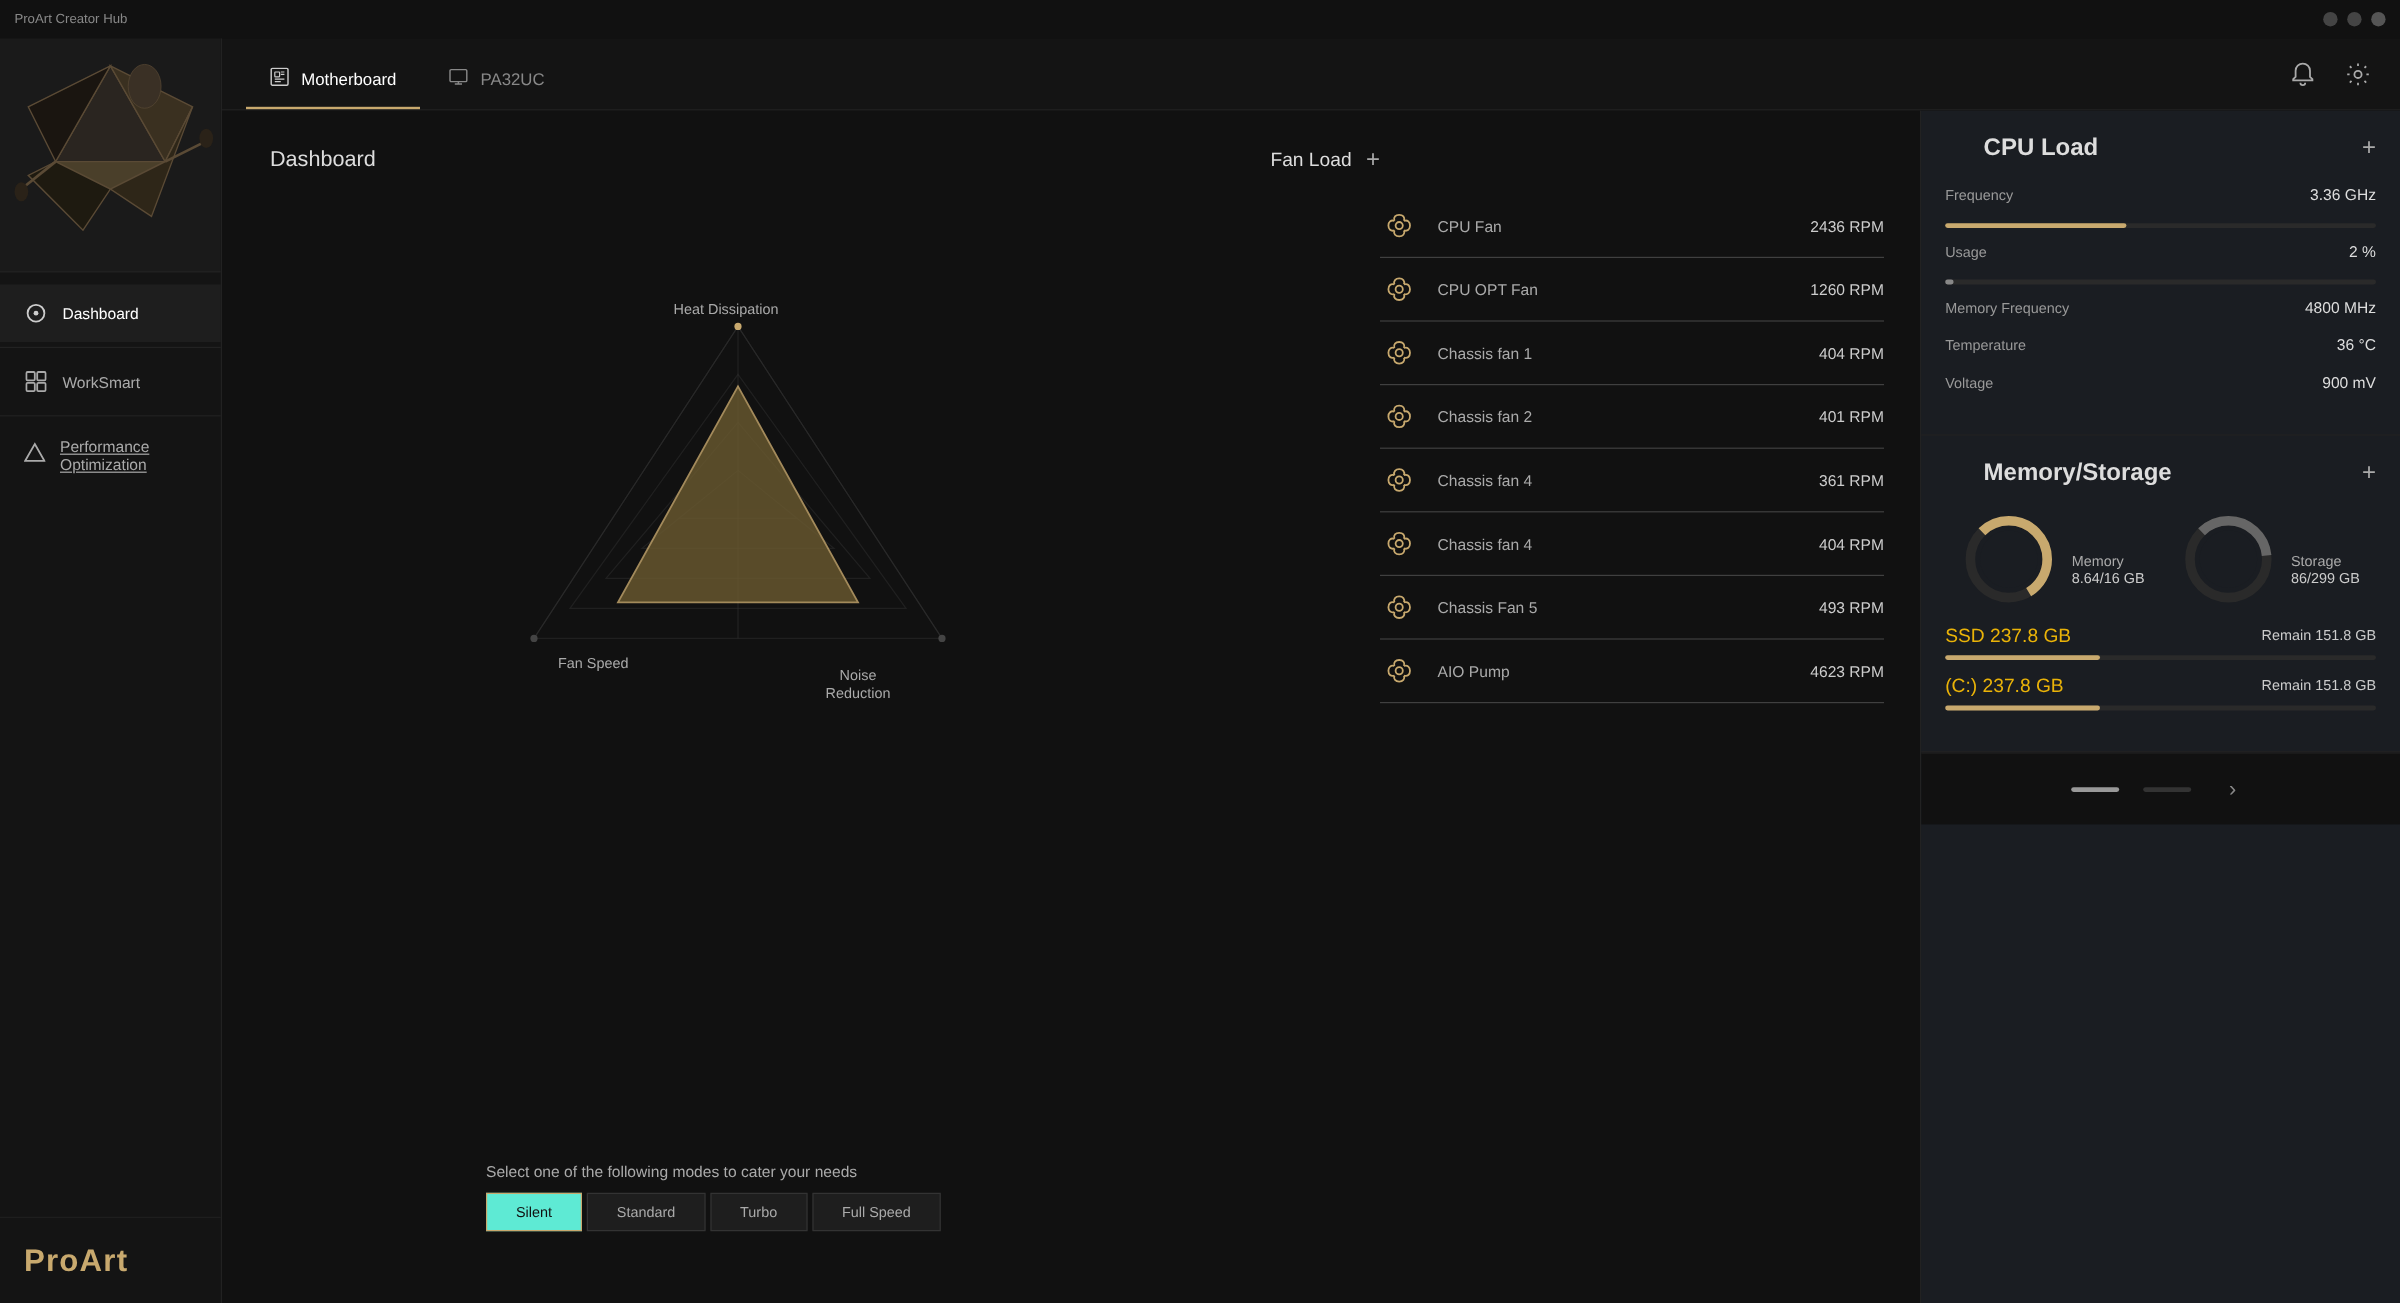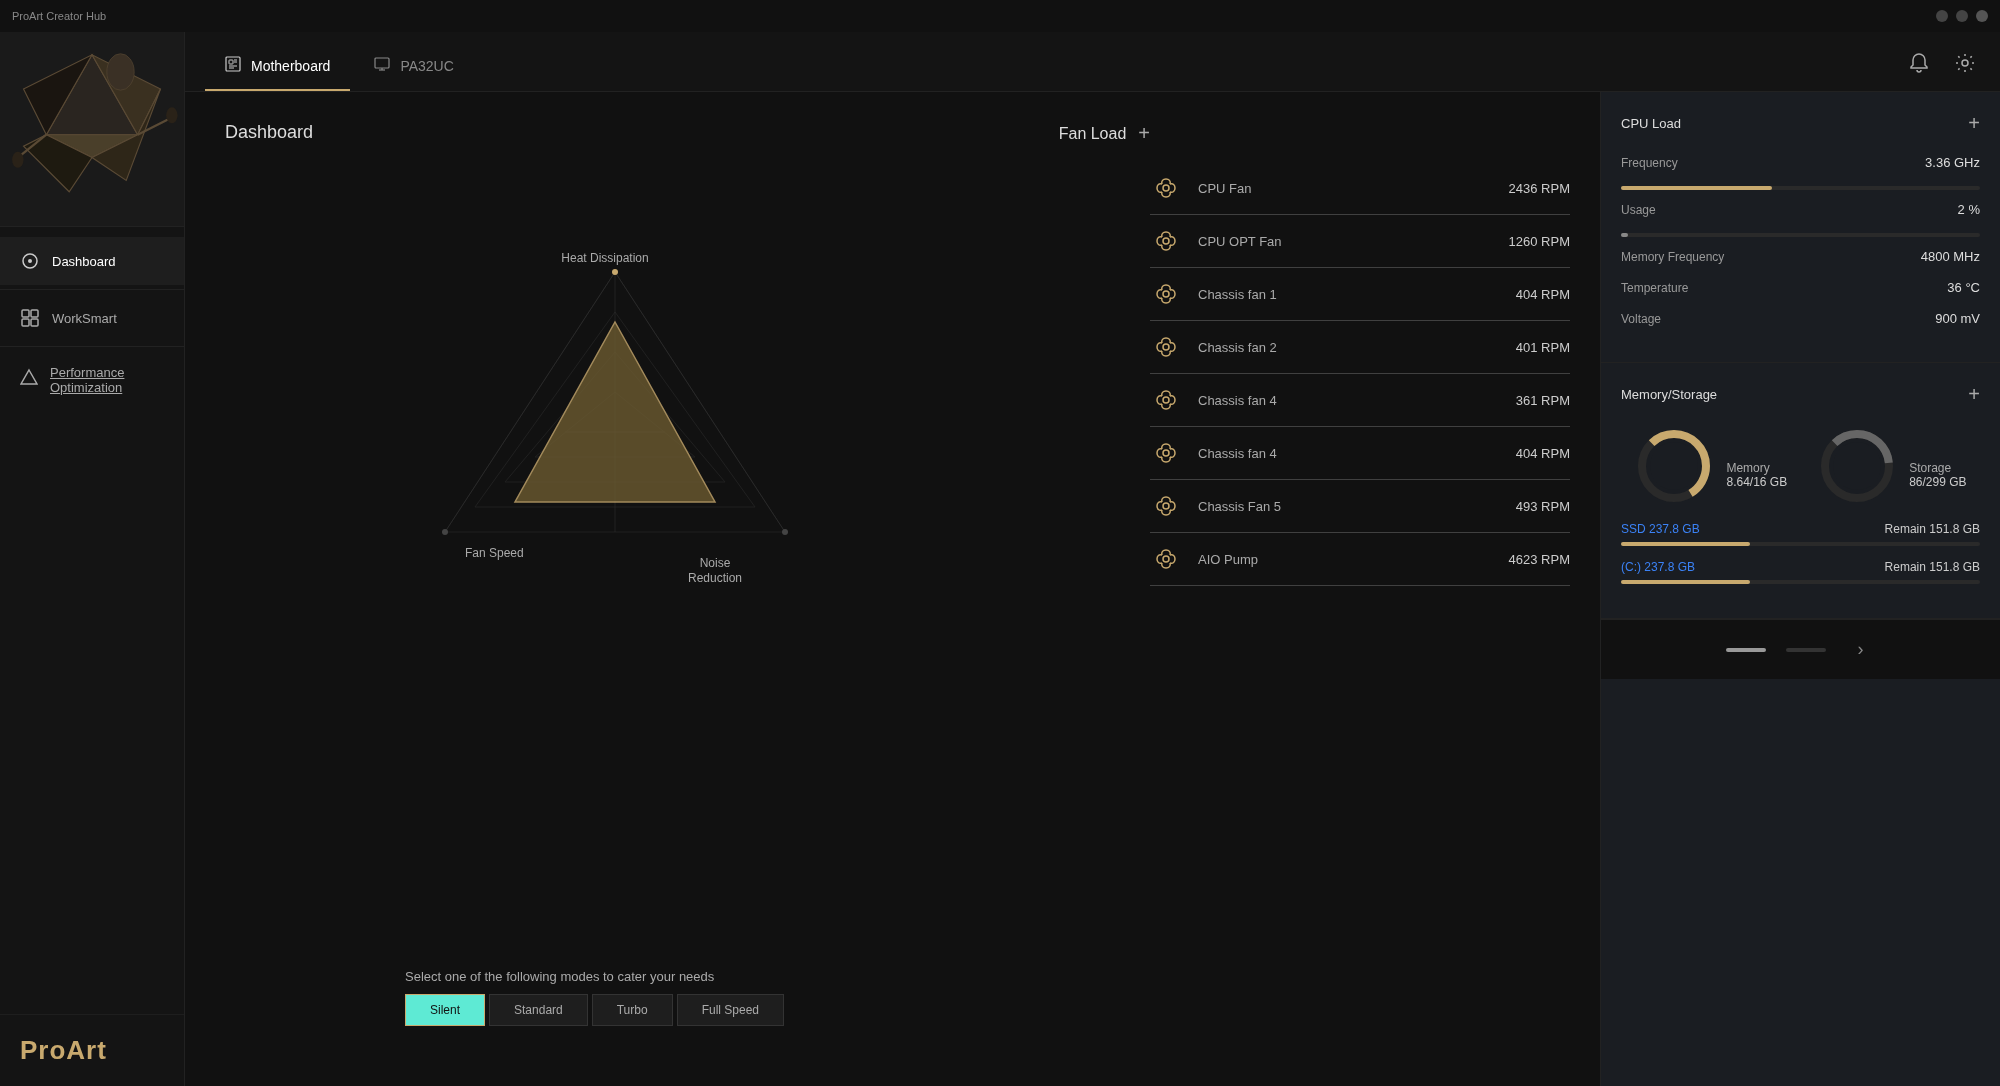--- a/index.html
+++ b/index.html
@@ -257,23 +257,24 @@
       padding: 20px;
       border-bottom: 1px solid #222;
     }
     .info-card-header {
       display: flex;
       align-items: center;
       justify-content: space-between;
       margin-bottom: 20px;
     }
     .info-card-title {
-      font-size: 13px;
-      font-weight: 400;
+      font-size: 20px;
+      font-weight: 700;
       color: #ddd;
+      margin-left: 32px;
     }
     .info-row {
       display: flex;
       align-items: center;
       justify-content: space-between;
       margin-bottom: 16px;
     }
     .info-label {
       font-size: 12px;
       color: #999;
@@ -322,21 +323,21 @@
     }
 
     .storage-row {
       margin-top: 12px;
     }
     .storage-header {
       display: flex;
       justify-content: space-between;
       margin-bottom: 6px;
     }
-    .storage-label { font-size: 12px; color: #3b82f6; text-align: center; }
+    .storage-label { font-size: 16px; color: #eab308; text-align: center; }
     .storage-remain { font-size: 12px; color: #ccc; }
     .storage-bar {
       height: 4px;
       background: #2a2a2a;
       border-radius: 2px;
       margin-bottom: 14px;
     }
     .storage-bar-fill {
       height: 100%;
       background: #c8a96e;

